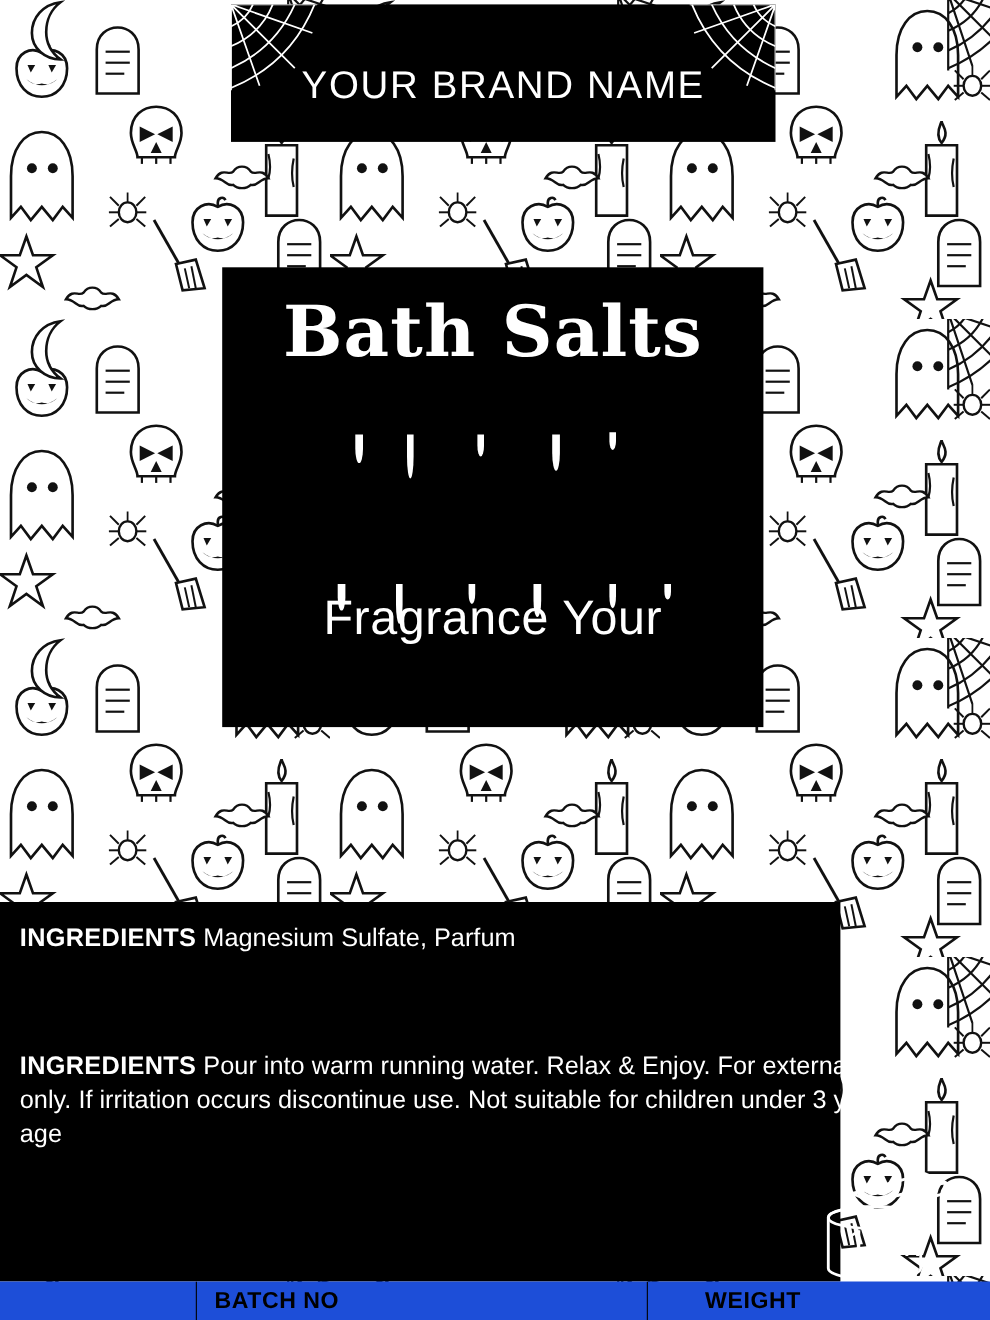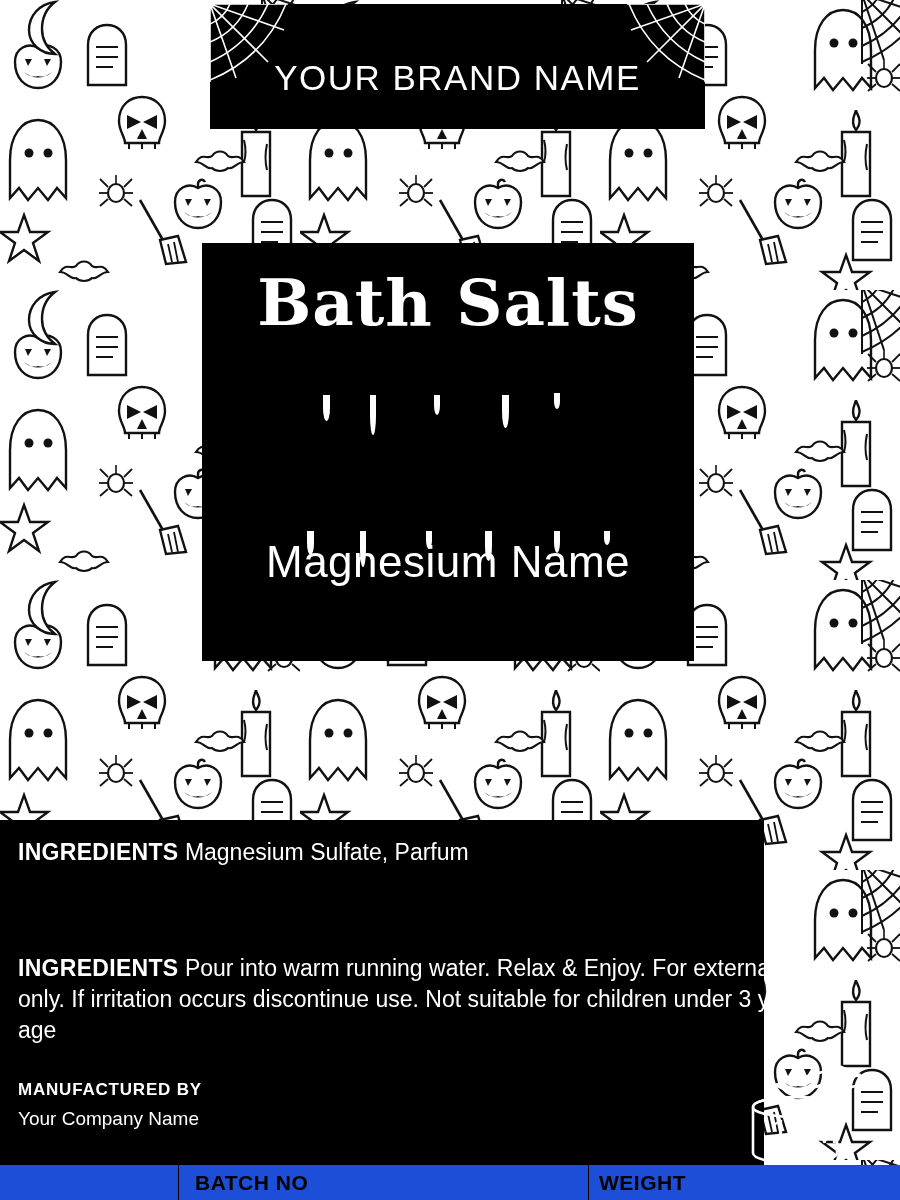--- a/index.html
+++ b/index.html
@@ -175,21 +175,21 @@
   #batch-no {
     position: absolute;
     left: 195px;
     top: 6px;
     font-size: 21px;
     font-weight: 700;
     letter-spacing: 0.5px;
   }
   #weight-label {
     position: absolute;
-    left: 599px;
+    left: 641px;
     top: 6px;
     font-size: 21px;
     font-weight: 700;
     letter-spacing: 0.5px;
   }
   .footer-divider {
     position: absolute;
     top: 0;
     width: 1px;
     height: 35px;
@@ -325,39 +325,35 @@
 
     <div id="product-line2">Bath Salts</div>
 
     <div class="drip" style="left:105px;top:288px;width:7px;height:24px;"></div>
     <div class="drip" style="left:158px;top:288px;width:6px;height:36px;"></div>
     <div class="drip" style="left:224px;top:288px;width:6px;height:18px;"></div>
     <div class="drip" style="left:283px;top:288px;width:7px;height:30px;"></div>
     <div class="drip" style="left:352px;top:288px;width:6px;height:22px;"></div>
     <div class="drip" style="left:402px;top:288px;width:6px;height:14px;"></div>
 
-    <div id="fragrance-name">Magnesium Name</div>
+    <div id="fragrance-name">Fragrance Your</div>
   </div>
 
   <div id="info-panel">
 
     <div id="ingredients-row">
       <span class="lbl">INGREDIENTS</span>
       <span class="val">Magnesium Sulfate, Parfum</span>
     </div>
 
     <div id="directions-row">
       <span class="lbl">INGREDIENTS</span>
       <span class="val">Pour into warm running water. Relax &amp; Enjoy. For external use only. If irritation occurs discontinue use. Not suitable for children under 3 years of age</span>
     </div>
 
-    <div id="manufactured-block">
-      <div id="manufactured-label">MANUFACTURED BY</div>
-      <div id="company-name">Your Company Name</div>
-    </div>
 
     <svg id="pao-icon" viewBox="0 0 120 110" xmlns="http://www.w3.org/2000/svg">
       <g fill="none" stroke="#ffffff" stroke-width="2.6">
         <path d="M30,30 L96,12 L114,20 L48,38 Z"></path>
         <path d="M30,30 L30,40 L48,48 L48,38"></path>
         <path d="M48,38 L114,20 L114,30 L48,48"></path>
         <path d="M8,52 C8,46 28,42 50,42 C72,42 92,46 92,52 L92,98 C92,104 72,108 50,108 C28,108 8,104 8,98 Z"></path>
         <ellipse cx="50" cy="52" rx="42" ry="10"></ellipse>
       </g>
     </svg>

